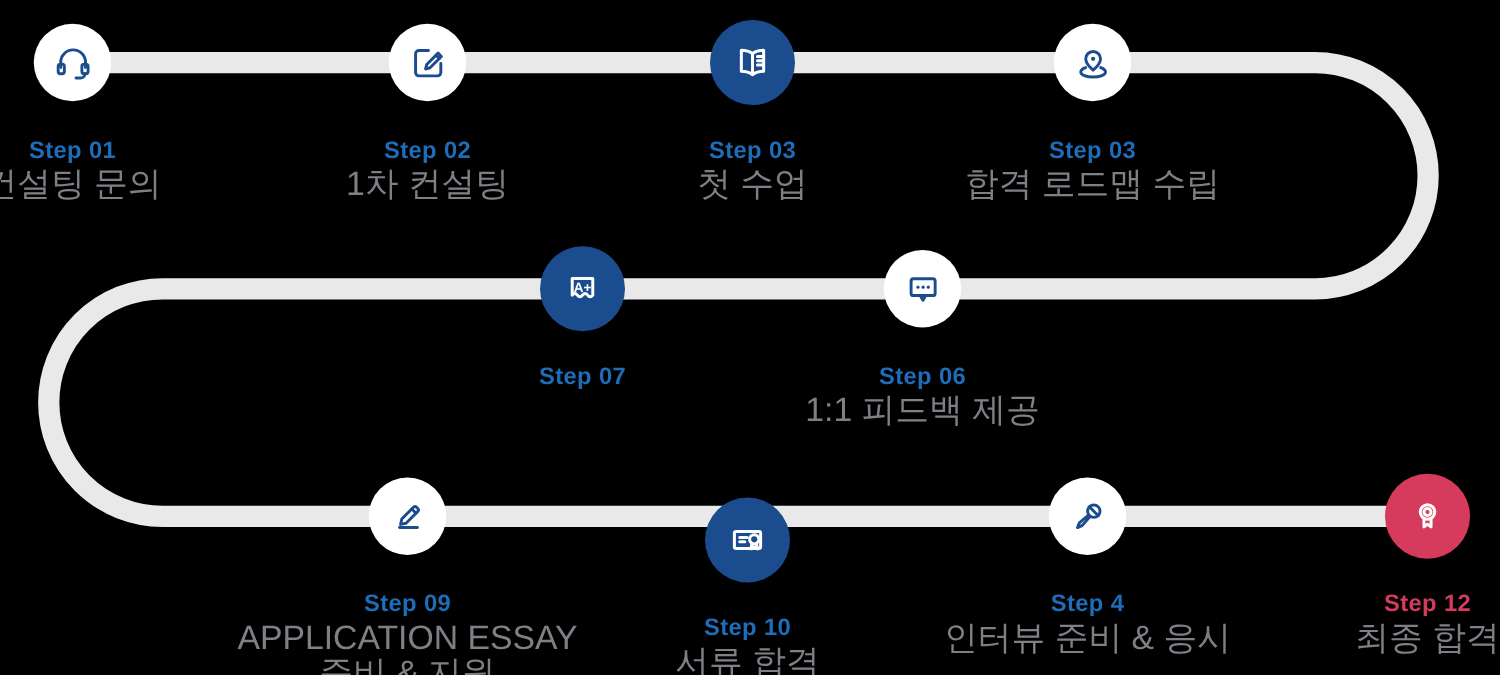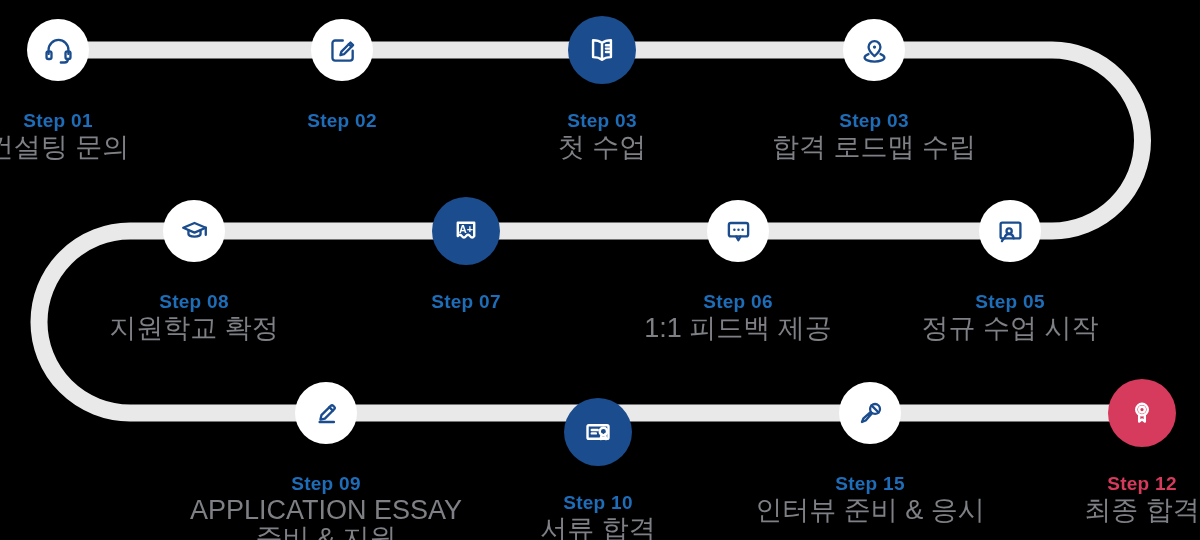--- a/index.html
+++ b/index.html
@@ -57,20 +57,21 @@
 
   <div class="node" style="left:342px;top:16px">
     <div class="circle outline">
       <svg class="icon" width="33" height="33" viewBox="0 0 24 24" fill="none" stroke="currentColor" stroke-width="1.7" stroke-linecap="round" stroke-linejoin="round">
         <path d="M19.4 12.2 v5.3 a1.9 1.9 0 0 1 -1.9 1.9 H6.6 a1.9 1.9 0 0 1 -1.9 -1.9 V6.6 a1.9 1.9 0 0 1 1.9 -1.9 h5.6"></path>
         <path d="M11.2 12.8 L17.8 6.2 l1.9 1.9 L13.1 14.7 l-2.6 0.7 z"></path>
         <path d="M16.6 7.4 l1.9 1.9"></path>
       </svg>
     </div>
     <div class="step-label">Step 02</div>
+    <div class="title">1차 컨설팅</div>
   </div>
 
   <div class="node" style="left:602px;top:16px">
     <div class="circle filled">
       <svg class="icon" width="34" height="34" viewBox="0 0 24 24" fill="none" stroke="currentColor" stroke-width="1.7" stroke-linecap="round" stroke-linejoin="round">
         <path d="M12 7 c-1.6 -1.3 -3.7 -1.9 -6.3 -1.9 V17 c2.6 0 4.7 0.6 6.3 1.9 c1.6 -1.3 3.7 -1.9 6.3 -1.9 V5.1 c-2.6 0 -4.7 0.6 -6.3 1.9 V18.9"></path>
         <path d="M14.8 8.6 h2.6 M14.8 11 h2.6 M14.8 13.4 h2.6"></path>
       </svg>
     </div>
     <div class="step-label">Step 03</div>
@@ -82,32 +83,20 @@
       <svg class="icon" width="33" height="33" viewBox="0 0 24 24" fill="none" stroke="currentColor" stroke-width="1.7" stroke-linecap="round" stroke-linejoin="round">
         <path d="M12 5.2 a4.3 4.3 0 0 1 4.3 4.3 c0 3 -4.3 6.6 -4.3 6.6 s-4.3 -3.6 -4.3 -6.6 A4.3 4.3 0 0 1 12 5.2 Z"></path>
         <circle cx="12" cy="9.5" r="1.2" fill="currentColor" stroke="none"></circle>
         <path d="M7.6 14.6 c-1.7 0.6 -2.8 1.5 -2.8 2.5 c0 1.7 3.2 3 7.2 3 s7.2 -1.3 7.2 -3 c0 -1 -1.1 -1.9 -2.8 -2.5"></path>
       </svg>
     </div>
     <div class="step-label">Step 03</div>
     <div class="title">합격 로드맵 수립</div>
   </div>
 
-  <div class="node" style="left:1010px;top:197px">
-    <div class="circle outline">
-      <svg class="icon" width="33" height="33" viewBox="0 0 24 24" fill="none" stroke="currentColor" stroke-width="1.7" stroke-linecap="round" stroke-linejoin="round">
-        <rect x="4.8" y="5.6" width="14.4" height="11.4" rx="1.2"></rect>
-        <path d="M7 17 l-1.2 2"></path>
-        <circle cx="11" cy="11.6" r="1.9"></circle>
-        <path d="M7.7 17 c0.3 -2.1 1.7 -3.2 3.3 -3.2 s3 1.1 3.3 3.2"></path>
-      </svg>
-    </div>
-    <div class="step-label">Step 05</div>
-    <div class="title">정규 수업 시작</div>
-  </div>
 
   <div class="node" style="left:738px;top:197px">
     <div class="circle outline">
       <svg class="icon" width="33" height="33" viewBox="0 0 24 24" fill="none" stroke="currentColor" stroke-width="1.7" stroke-linecap="round" stroke-linejoin="round">
         <rect x="5" y="5.8" width="14" height="9.8" rx="1.4"></rect>
         <path d="M10.3 15.6 l1.6 2.7 l1.6 -2.7"></path>
         <circle cx="9" cy="10.7" r="0.9" fill="currentColor" stroke="none"></circle>
         <circle cx="12" cy="10.7" r="0.9" fill="currentColor" stroke="none"></circle>
         <circle cx="15" cy="10.7" r="0.9" fill="currentColor" stroke="none"></circle>
       </svg>
@@ -119,31 +108,20 @@
   <div class="node" style="left:466px;top:197px">
     <div class="circle filled">
       <svg class="icon" width="34" height="34" viewBox="0 0 24 24" fill="none" stroke="currentColor" stroke-width="1.7" stroke-linecap="round" stroke-linejoin="round">
         <path d="M6.2 15.6 V6.2 H17.8 V15.6 c-0.97 1.3 -1.93 1.3 -2.9 0 c-0.97 -1.3 -1.93 -1.3 -2.9 0 c-0.97 1.3 -1.93 1.3 -2.9 0 c-0.97 -1.3 -1.93 -1.3 -2.9 0 Z"></path>
         <text x="12" y="13.6" text-anchor="middle" font-size="7.6" font-weight="bold" fill="currentColor" stroke="none" font-family="Liberation Sans, sans-serif">A+</text>
       </svg>
     </div>
     <div class="step-label">Step 07</div>
   </div>
 
-  <div class="node" style="left:194px;top:197px">
-    <div class="circle outline">
-      <svg class="icon" width="33" height="33" viewBox="0 0 24 24" fill="none" stroke="currentColor" stroke-width="1.7" stroke-linecap="round" stroke-linejoin="round">
-        <path d="M12 5.8 L20.2 9.3 L12 12.8 L3.8 9.3 Z"></path>
-        <path d="M7.6 11 v2.9 c0 1 2 1.8 4.4 1.8 s4.4 -0.8 4.4 -1.8 V11"></path>
-        <path d="M20.2 9.3 V14.4"></path>
-      </svg>
-    </div>
-    <div class="step-label">Step 08</div>
-    <div class="title">지원학교 확정</div>
-  </div>
 
   <div class="node" style="left:326px;top:379px">
     <div class="circle outline">
       <svg class="icon" width="33" height="33" viewBox="0 0 24 24" fill="none" stroke="currentColor" stroke-width="1.7" stroke-linecap="round" stroke-linejoin="round">
         <path d="M8.3 13.2 L15.1 6.4 a1.3 1.3 0 0 1 1.8 0 l0.7 0.7 a1.3 1.3 0 0 1 0 1.8 L10.8 15.7 l-3.2 0.7 0.7 -3.2 Z"></path>
         <path d="M14.1 7.4 l2.5 2.5"></path>
         <path d="M7 18.2 h10.4"></path>
       </svg>
     </div>
     <div class="step-label">Step 09</div>
@@ -165,21 +143,21 @@
   </div>
 
   <div class="node" style="left:870px;top:379px">
     <div class="circle outline">
       <svg class="icon" width="33" height="33" viewBox="0 0 24 24" fill="none" stroke="currentColor" stroke-width="1.7" stroke-linecap="round" stroke-linejoin="round">
         <circle cx="15.3" cy="8.7" r="3.6"></circle>
         <path d="M12.7 6.1 L17.9 11.3"></path>
         <path d="M12.2 10.9 L6.9 15.5 L5.8 18.2 L8.5 17.1 L13.1 11.8"></path>
       </svg>
     </div>
-    <div class="step-label">Step 15</div>
+    <div class="step-label">Step 4</div>
     <div class="title">인터뷰 준비 &amp; 응시</div>
   </div>
 
   <div class="node final-node" style="left:1142px;top:379px">
     <div class="circle final">
       <svg class="icon" width="34" height="34" viewBox="0 0 24 24" fill="none" stroke="currentColor" stroke-width="1.7" stroke-linecap="round" stroke-linejoin="round">
         <circle cx="12" cy="9.6" r="4.1"></circle>
         <circle cx="12" cy="9.6" r="2"></circle>
         <path d="M10 13.4 V18 l2 -1.5 l2 1.5 V13.4"></path>
       </svg>

